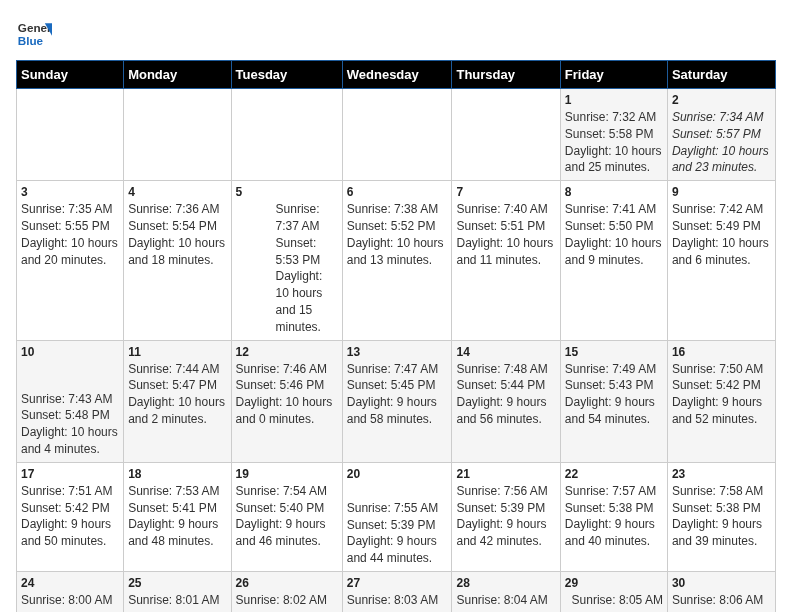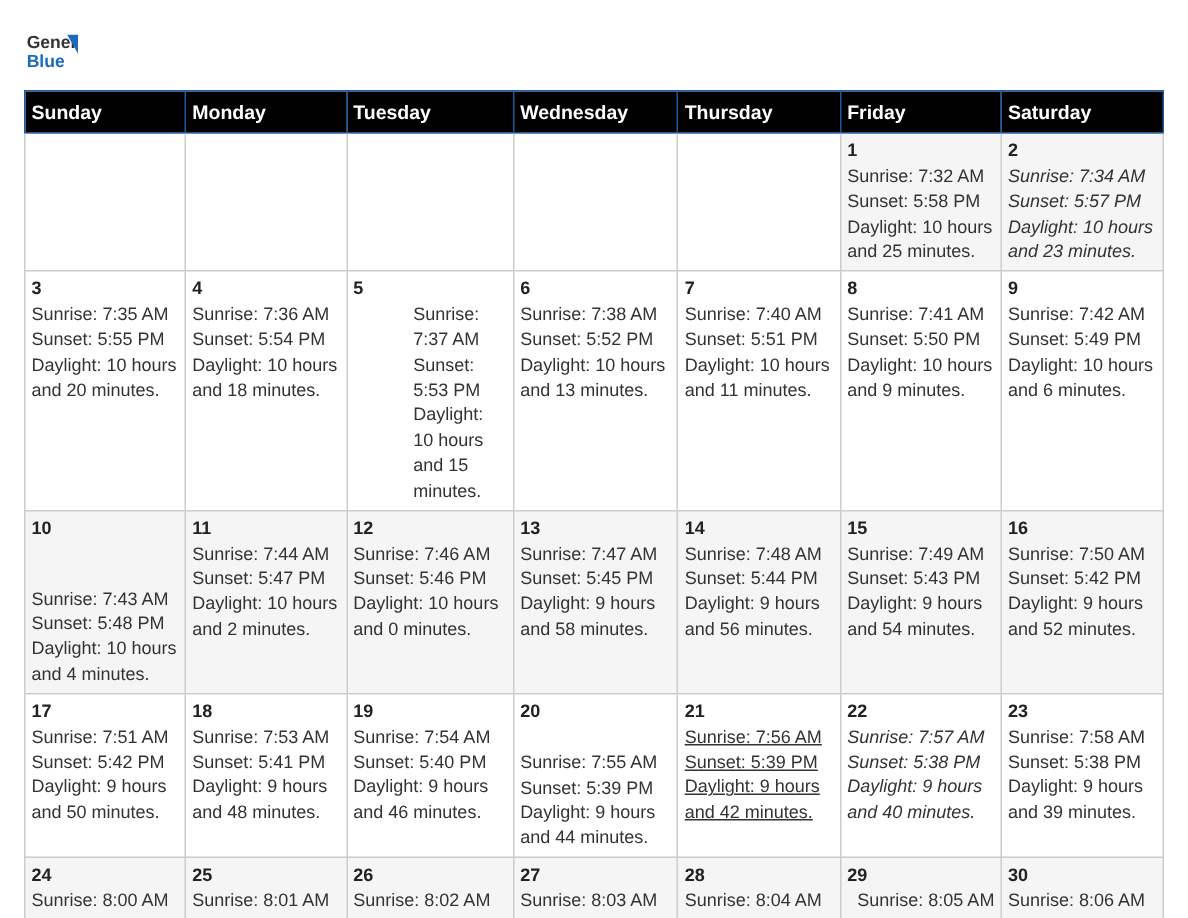--- a/index.html
+++ b/index.html
@@ -235,27 +235,27 @@
 Daylight: 9 hours and 46 minutes.</div>
         </td>
         <td>
           <div class="day-number">20</div>
           <div class="day-info" style="white-space: pre-line; margin-top: 19px;">Sunrise: 7:55 AM
 Sunset: 5:39 PM
 Daylight: 9 hours and 44 minutes.</div>
         </td>
         <td>
           <div class="day-number">21</div>
-          <div class="day-info" style="white-space: pre-line; text-decoration: underline;">Sunrise: 7:56 AM
+          <div class="day-info" style="white-space: pre-line;">Sunrise: 7:56 AM
 Sunset: 5:39 PM
 Daylight: 9 hours and 42 minutes.</div>
         </td>
         <td>
           <div class="day-number">22</div>
-          <div class="day-info" style="white-space: pre-line; font-style: italic;">Sunrise: 7:57 AM
+          <div class="day-info" style="white-space: pre-line;">Sunrise: 7:57 AM
 Sunset: 5:38 PM
 Daylight: 9 hours and 40 minutes.</div>
         </td>
         <td>
           <div class="day-number">23</div>
           <div class="day-info" style="white-space: pre-line;">Sunrise: 7:58 AM
 Sunset: 5:38 PM
 Daylight: 9 hours and 39 minutes.</div>
         </td>
       </tr>

